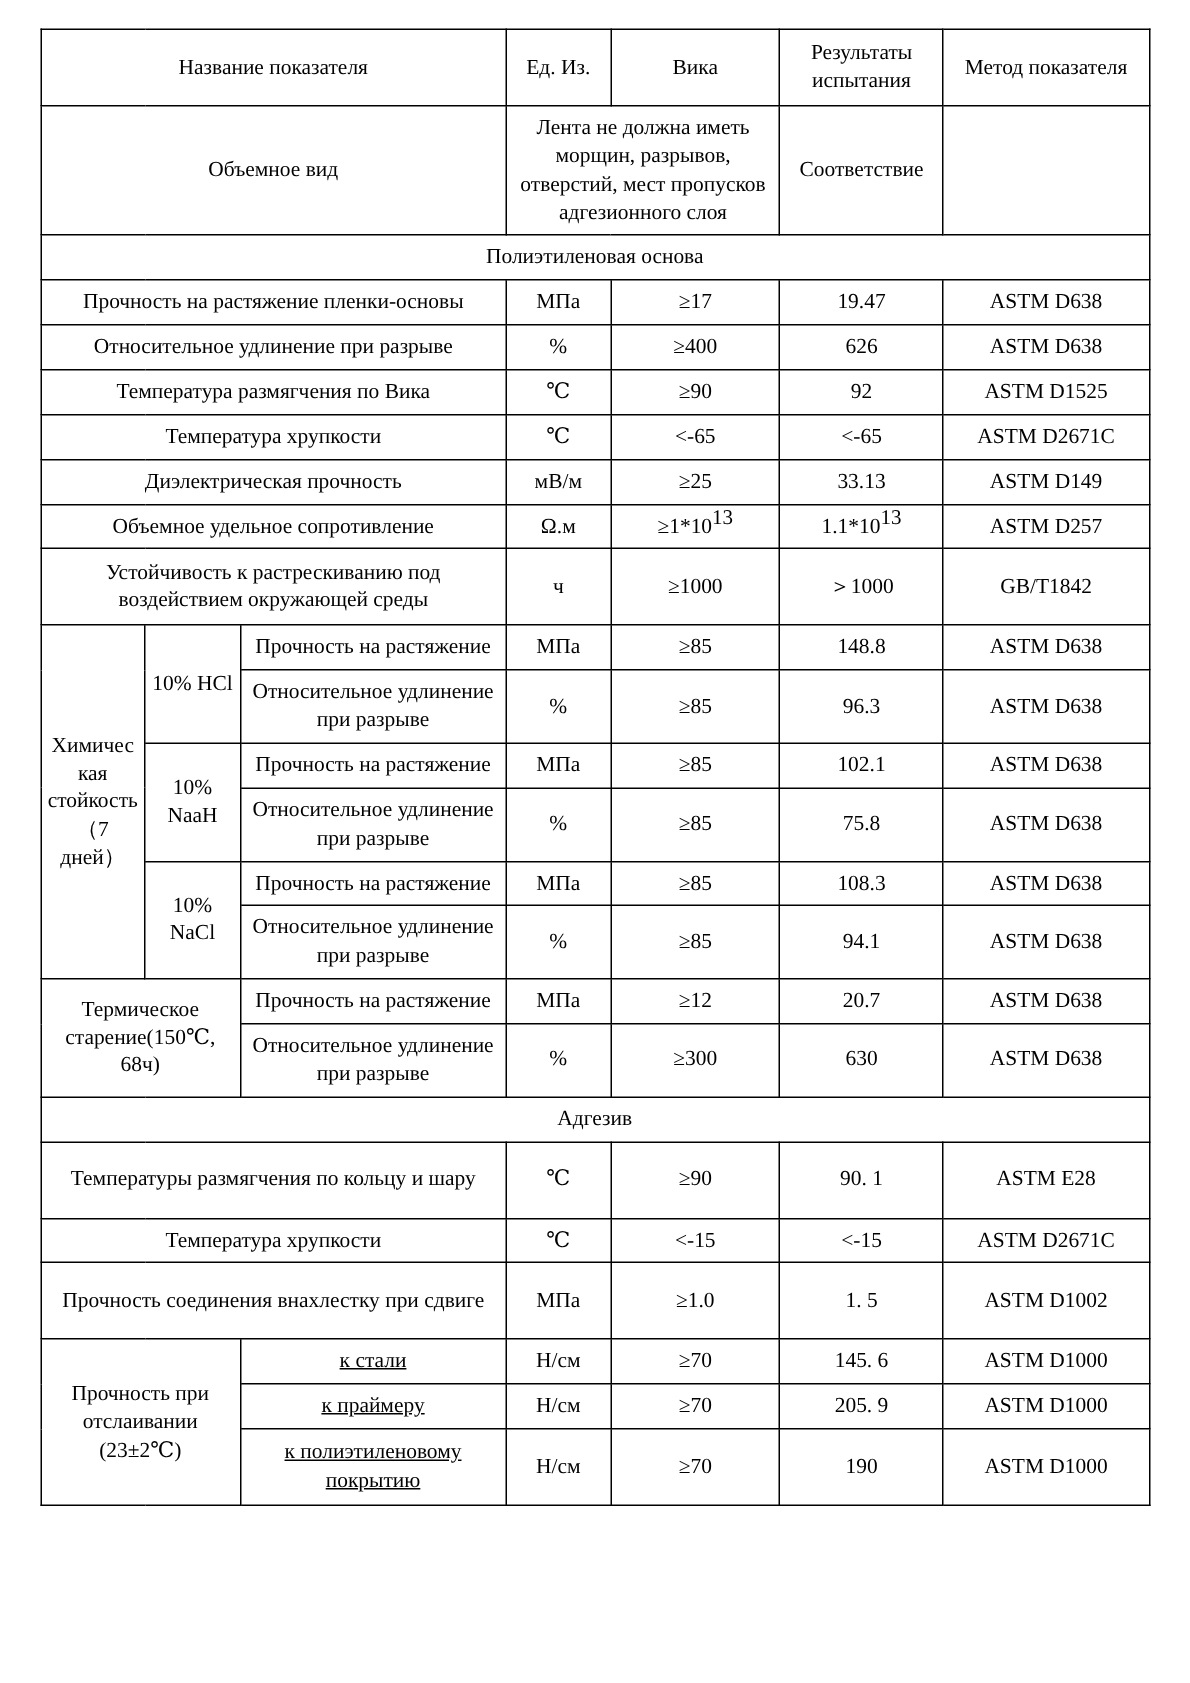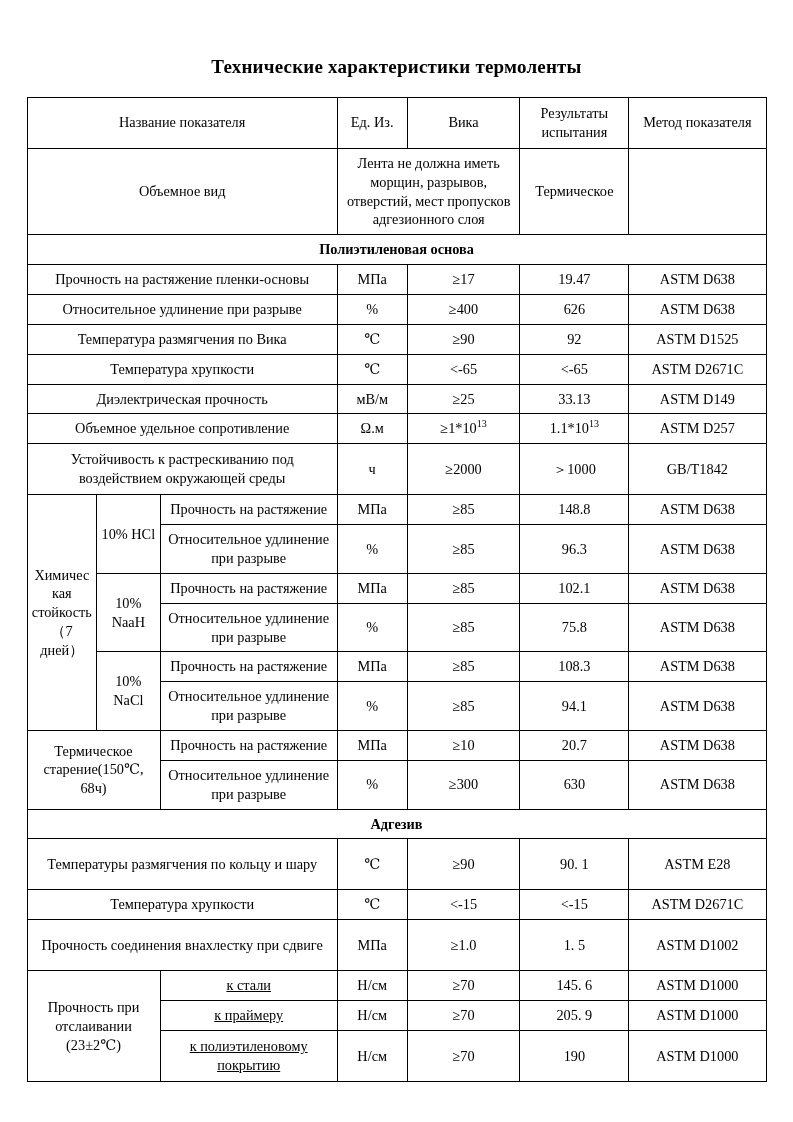--- a/index.html
+++ b/index.html
@@ -53,50 +53,48 @@
   .c-res    { width: 103px; }
   .c-method { width: 130px; }
   
   .c-grp1 { width: 66px; }
   .c-grp2 { width: 60px; }
   .c-grp3 { width: 168px; }
 
   .section-head {
     text-align: center;
     padding: 7px 4px;
-    font-weight: bold;
   }
   .appearance-desc {
     text-align: left;
     padding-left: 6px;
     padding-right: 6px;
   }
   .sub-left {
     text-align: left;
     padding-left: 6px;
     text-decoration: underline;
   }
   .tall { height: 40px; }
   .group-label {
     text-align: center;
     padding-left: 2px;
     padding-right: 2px;
   }
   sup {
-    font-size: 10px;
+    font-size: 14px;
     vertical-align: super;
     line-height: 0;
   }
 </style>
 </head>
 <body>
 
 <div class="page">
 
-  <h1 class="doc-title">Технические характеристики термоленты</h1>
 
   <table class="spec">
     <colgroup>
       <col class="c-grp1">
       <col class="c-grp2">
       <col class="c-grp3">
       <col class="c-unit">
       <col class="c-norm">
       <col class="c-res">
       <col class="c-method">
@@ -107,21 +105,21 @@
         <td colspan="3" class="tall">Название показателя</td>
         <td class="tall">Ед. Из.</td>
         <td class="tall">Вика</td>
         <td class="tall">Результаты испытания</td>
         <td class="tall">Метод показателя</td>
       </tr>
 
       <tr>
         <td colspan="3">Объемное вид</td>
         <td colspan="2" class="appearance-desc">Лента не должна иметь морщин, разрывов, отверстий, мест пропусков адгезионного слоя</td>
-        <td>Термическое</td>
+        <td>Соответствие</td>
         <td></td>
       </tr>
 
       <tr>
         <td colspan="7" class="section-head">Полиэтиленовая основа</td>
       </tr>
 
       <tr>
         <td colspan="3">Прочность на растяжение пленки-основы</td>
         <td>МПа</td>
@@ -166,21 +164,21 @@
         <td colspan="3">Объемное удельное сопротивление</td>
         <td>Ω.м</td>
         <td><span>≥1*10</span><sup>13</sup></td>
         <td><span>1.1*10</span><sup>13</sup></td>
         <td>ASTM D257</td>
       </tr>
 
       <tr>
         <td colspan="3" class="tall">Устойчивость к растрескиванию под воздействием окружающей среды</td>
         <td>ч</td>
-        <td>≥2000</td>
+        <td>≥1000</td>
         <td>＞1000</td>
         <td>GB/T1842</td>
       </tr>
 
       <tr>
         <td rowspan="6" class="group-label">Химическая стойкость（7 дней）</td>
         <td rowspan="2" class="group-label">10% HCl</td>
         <td>Прочность на растяжение</td>
         <td>МПа</td>
         <td>≥85</td>
@@ -224,21 +222,21 @@
         <td>%</td>
         <td>≥85</td>
         <td>94.1</td>
         <td>ASTM D638</td>
       </tr>
 
       <tr>
         <td colspan="2" rowspan="2" class="group-label">Термическое старение(150℃, 68ч)</td>
         <td>Прочность на растяжение</td>
         <td>МПа</td>
-        <td>≥10</td>
+        <td>≥12</td>
         <td>20.7</td>
         <td>ASTM D638</td>
       </tr>
       <tr>
         <td>Относительное удлинение при разрыве</td>
         <td>%</td>
         <td>≥300</td>
         <td>630</td>
         <td>ASTM D638</td>
       </tr>

